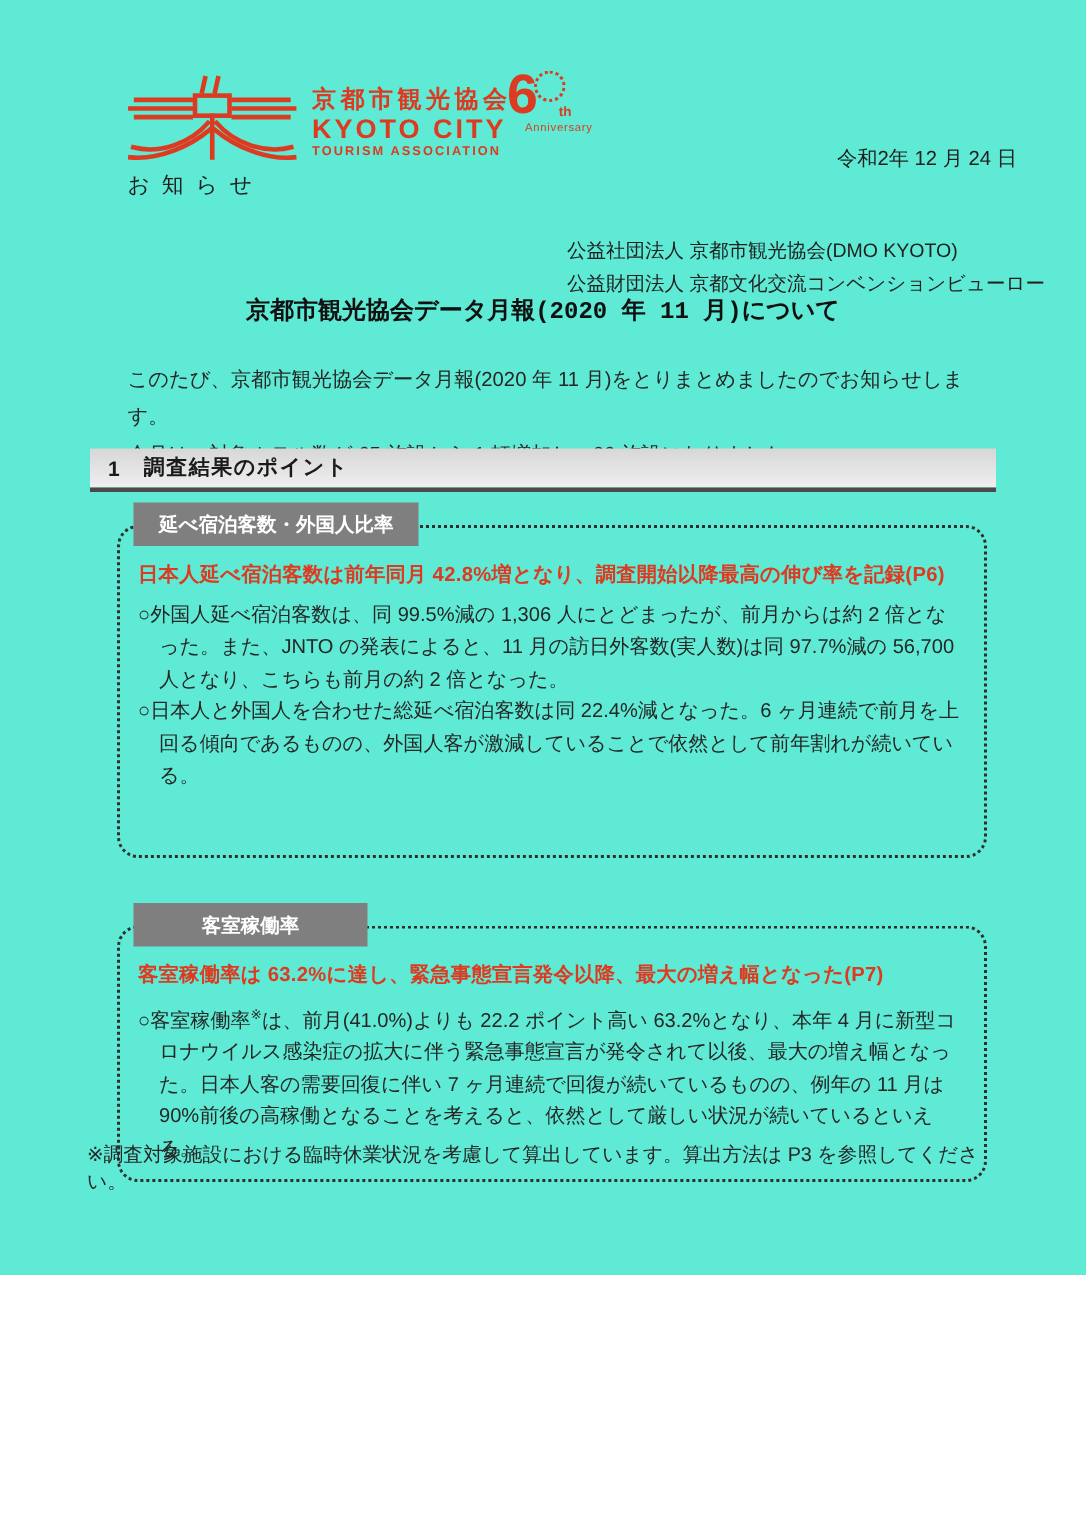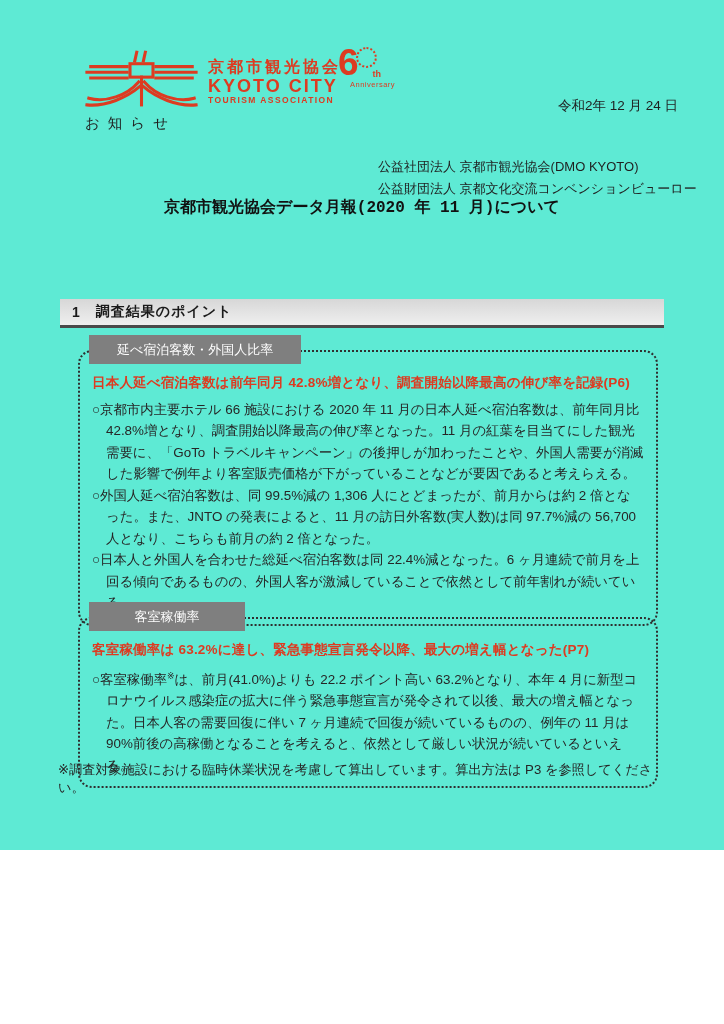--- a/index.html
+++ b/index.html
@@ -48,22 +48,22 @@
     border-bottom:3px solid var(--bar-border);
     display:flex;align-items:center;font-weight:700;font-size:14px;color:#1a1a1a;}
   .sec-num{margin-left:12px;}
   .sec-label{margin-left:16px;letter-spacing:1px;}
 
   
   .point-box{position:absolute;left:78px;width:580px;
     border:2px dotted #2f2f2f;border-radius:14px;
     padding:20px 12px 10px 12px;font-size:13.4px;line-height:21.5px;}
   .point-label{position:absolute;top:-17px;left:9px;
-    background:var(--label-bg);color:#fff;font-weight:400;font-size:13px;
-    padding:8px 28px;line-height:1;white-space:nowrap;}
+    background:var(--label-bg);color:#fff;font-weight:700;font-size:13px;
+    padding:8px 17px;line-height:1;white-space:nowrap;}
   .label-center{min-width:156px;text-align:center;}
   .red-heading{color:var(--accent);font-weight:700;font-size:13.5px;margin-bottom:5px;letter-spacing:0.2px;}
   .bullet{padding-left:14px;text-indent:-14px;color:#262626;}
   .bullet sup{font-size:9px;}
 
   .box1{top:350px;min-height:222px;}
   .box2{top:617px;min-height:128px;}
   .box3{top:808px;min-height:137px;padding-top:32px;}
   .box3 .center-lines{text-align:center;line-height:25px;font-size:13.5px;}
 
@@ -112,30 +112,33 @@
   </div>
 
   <div class="notice">お知らせ</div>
   <div class="doc-date">令和2年 12 月 24 日</div>
   <div class="issuers">
     <div>公益社団法人 京都市観光協会(DMO KYOTO)</div>
     <div>公益財団法人 京都文化交流コンベンションビューロー</div>
   </div>
 
   <h1 class="title">京都市観光協会データ月報(2020 年 11 月)について</h1>
+  <div class="intro">
+    <div>このたび、京都市観光協会データ月報(2020 年 11 月)をとりまとめましたのでお知らせします。</div>
+    <div>今月は、対象ホテル数が 65 施設から 1 軒増加し、66 施設になりました。</div>
+  </div>
 
   <div class="section-bar">
     <span class="sec-num">1</span>
     <span class="sec-label">調査結果のポイント</span>
   </div>
 
   <section class="point-box box1">
     <div class="point-label">延べ宿泊客数・外国人比率</div>
     <div class="red-heading">日本人延べ宿泊客数は前年同月 42.8%増となり、調査開始以降最高の伸び率を記録(P6)</div>
-    <div class="bullet">○京都市内主要ホテル 66 施設における 2020 年 11 月の日本人延べ宿泊客数は、前年同月比 42.8%増となり、調査開始以降最高の伸び率となった。11 月の紅葉を目当てにした観光需要に、「GoTo トラベルキャンペーン」の後押しが加わったことや、外国人需要が消滅した影響で例年より客室販売価格が下がっていることなどが要因であると考えらえる。</div>
     <div class="bullet">○外国人延べ宿泊客数は、同 99.5%減の 1,306 人にとどまったが、前月からは約 2 倍となった。また、JNTO の発表によると、11 月の訪日外客数(実人数)は同 97.7%減の 56,700 人となり、こちらも前月の約 2 倍となった。</div>
     <div class="bullet">○日本人と外国人を合わせた総延べ宿泊客数は同 22.4%減となった。6 ヶ月連続で前月を上回る傾向であるものの、外国人客が激減していることで依然として前年割れが続いている。</div>
   </section>
 
   <section class="point-box box2">
     <div class="point-label label-center">客室稼働率</div>
     <div class="red-heading">客室稼働率は 63.2%に達し、緊急事態宣言発令以降、最大の増え幅となった(P7)</div>
     <div class="bullet"><span>○客室稼働率</span><sup>※</sup><span>は、前月(41.0%)よりも 22.2 ポイント高い 63.2%となり、本年 4 月に新型コロナウイルス感染症の拡大に伴う緊急事態宣言が発令されて以後、最大の増え幅となった。日本人客の需要回復に伴い 7 ヶ月連続で回復が続いているものの、例年の 11 月は 90%前後の高稼働となることを考えると、依然として厳しい状況が続いているといえる。</span></div>
   </section>
 

